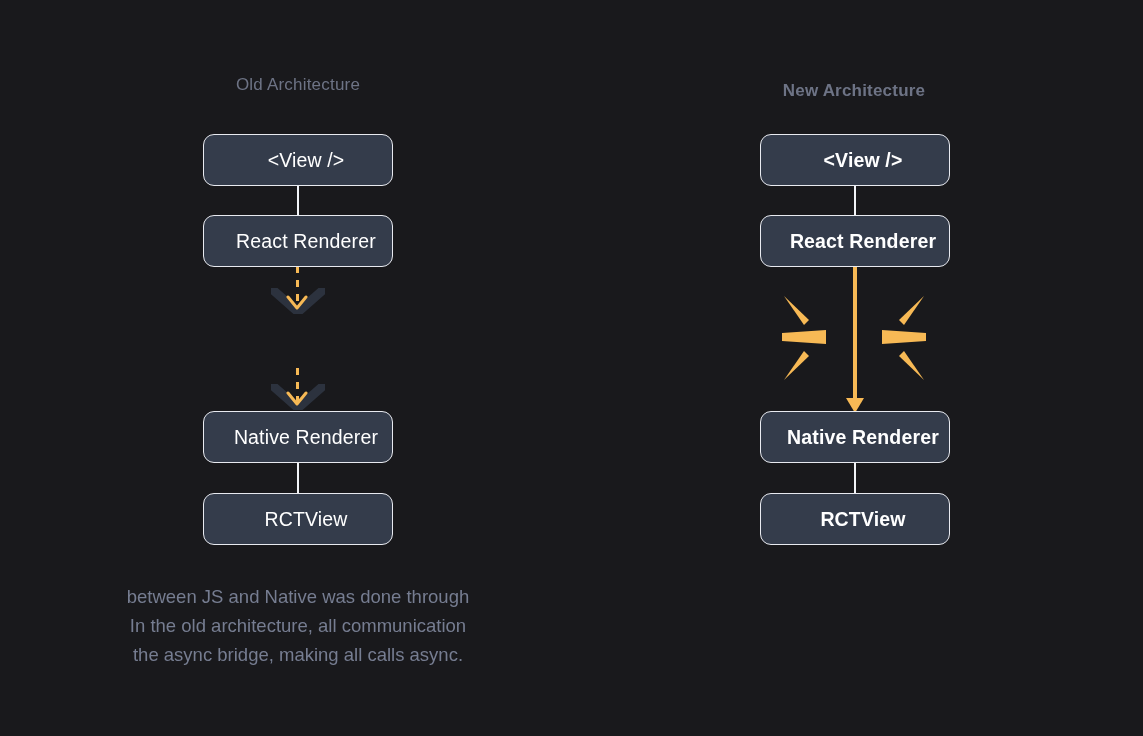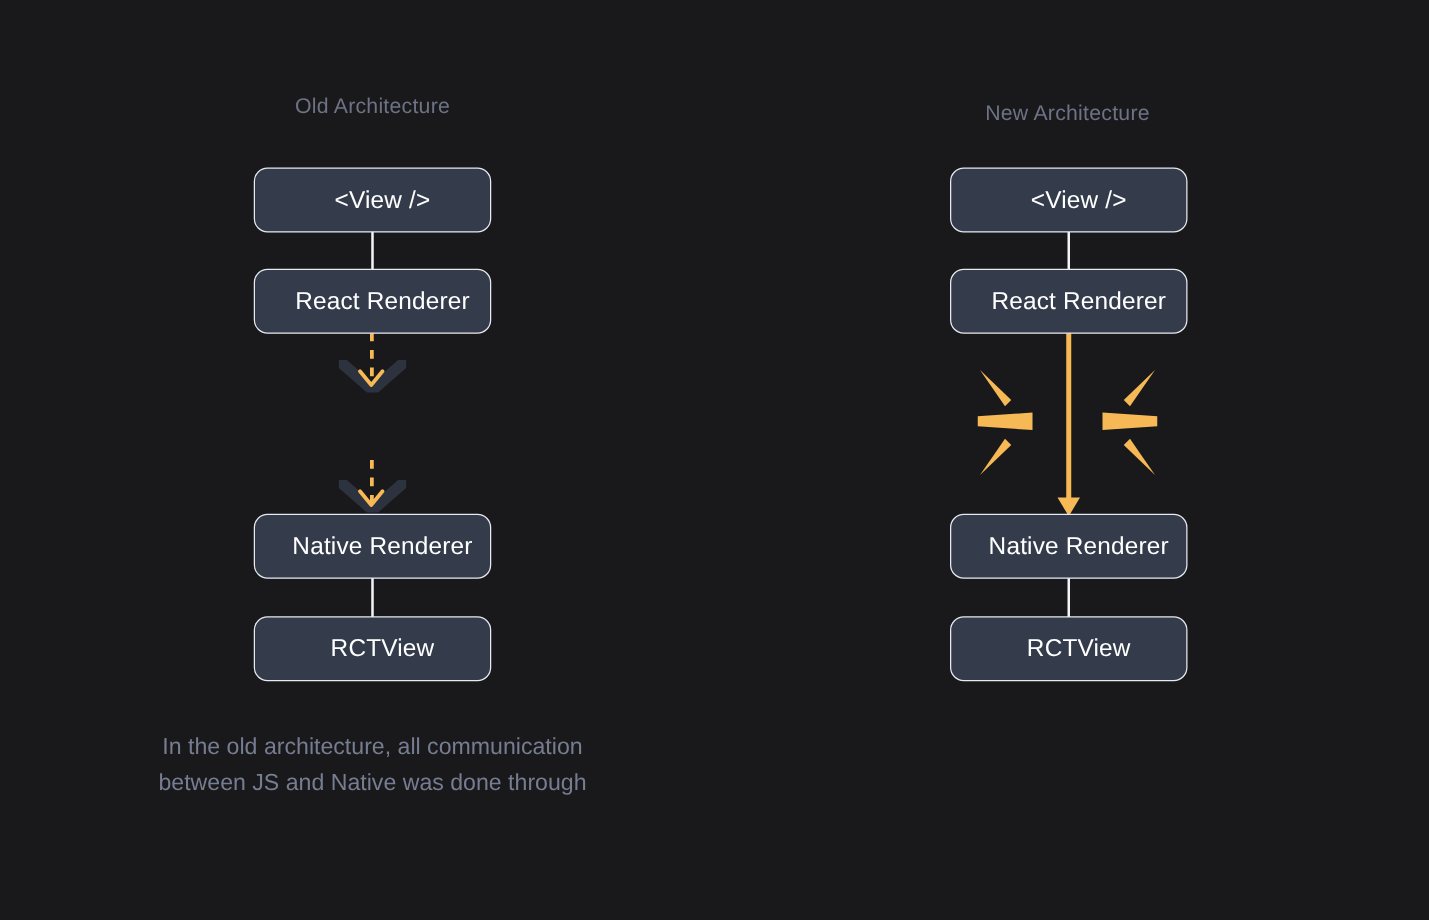--- a/index.html
+++ b/index.html
@@ -21,21 +21,21 @@
     height: 736px;
   }
 
   .col {
     position: absolute;
     top: 0;
     width: 480px;
     height: 532px;
   }
   .col-left  { left: 58px; }
-  .col-right { left: 614px; }
+  .col-right { left: 614px; font-weight: bold; }
 
   .col-title {
     position: absolute;
     left: 0;
     width: 480px;
     text-align: center;
     color: #6d7385;
     font-size: 17px;
     letter-spacing: 0.2px;
     white-space: nowrap;
@@ -176,22 +176,23 @@
       <span>Native Renderer</span>
     </div>
 
     <div class="link-solid" style="left:238.8px; top:462px; height:32px;"></div>
 
     <div class="node" style="left:145px; top:493px; width:190px; height:52px;">
       <span>RCTView</span>
     </div>
 
     <div class="caption caption-left">
+      <div>between JS and Native was done through</div>
       <div>In the old architecture, all communication</div>
-      <div>between JS and Native was done through</div>
+      <div>the async bridge, making all calls async.</div>
     </div>
   </div>
 
   <div class="col col-right">
 
     <div class="col-title title-right">New Architecture</div>
 
     <div class="node" style="left:146px; top:134px; width:190px; height:52px;">
       <span>&lt;View /&gt;</span>
     </div>

